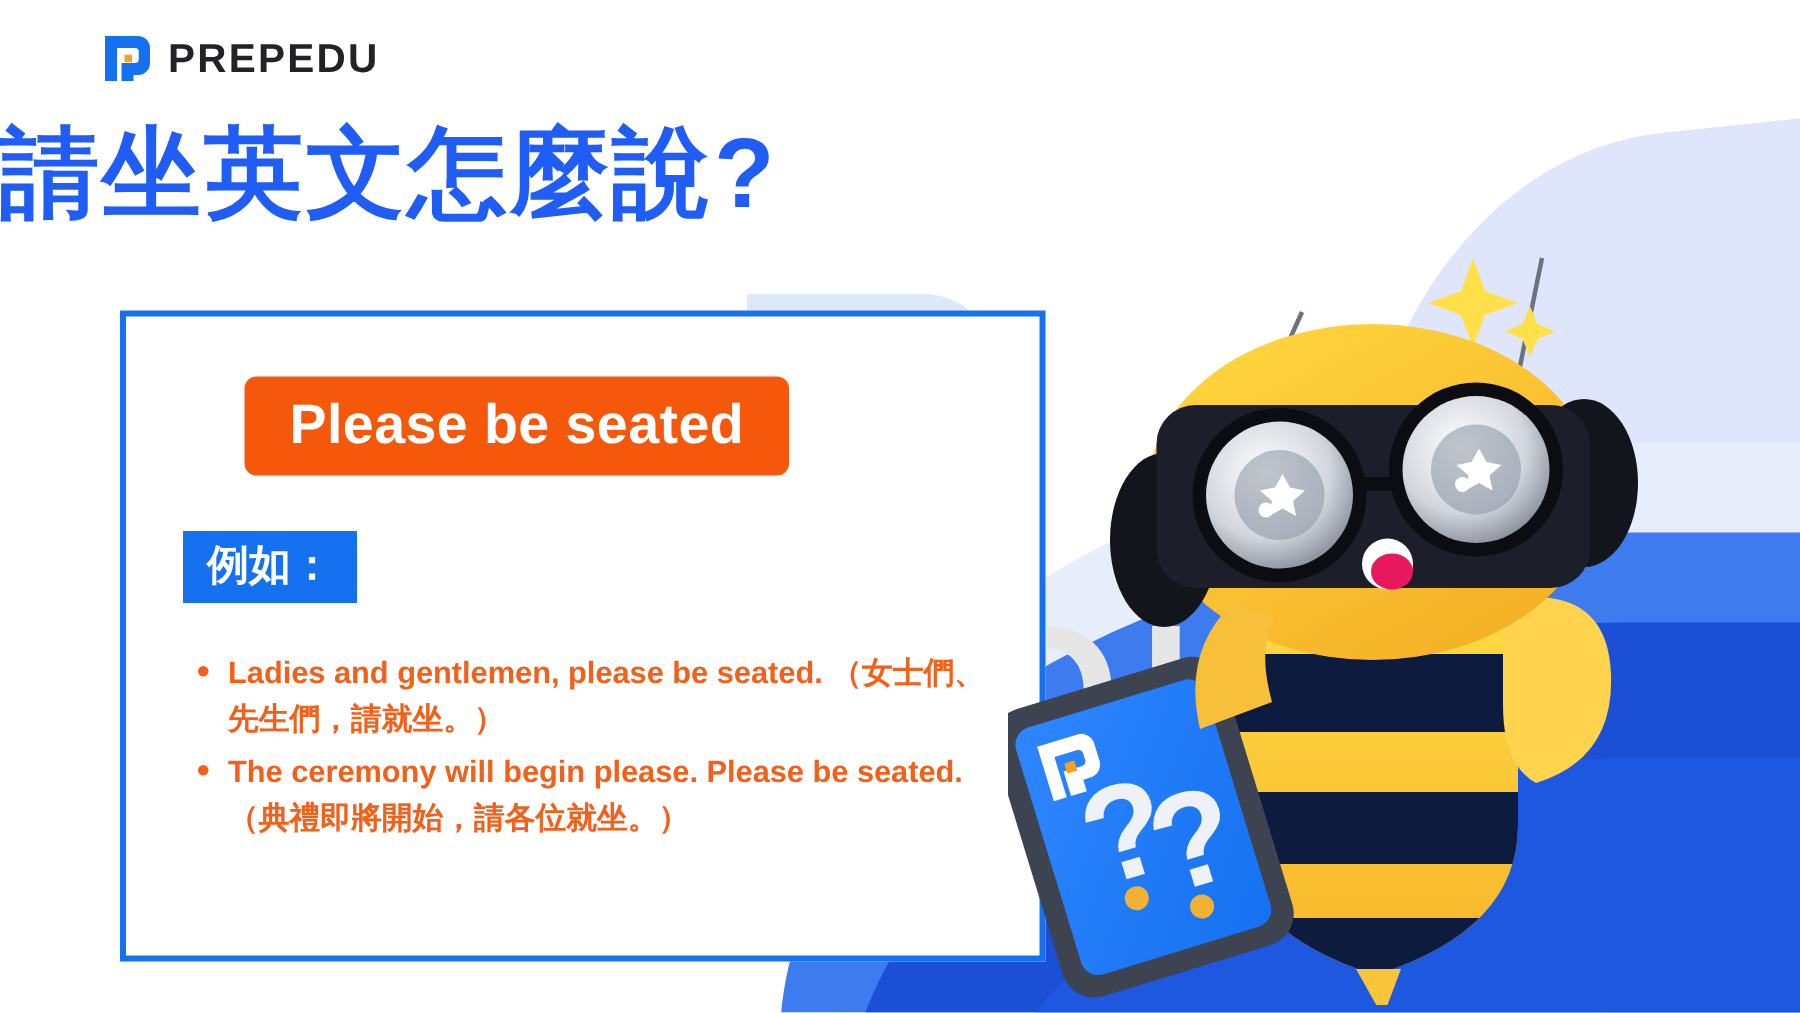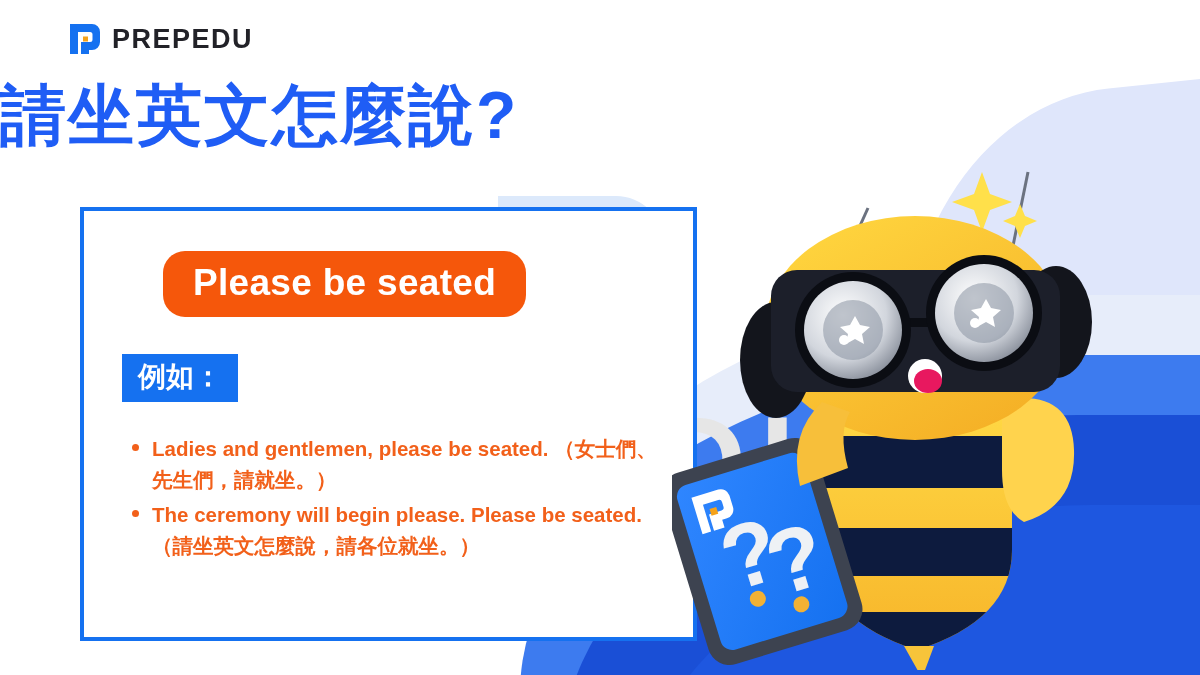--- a/index.html
+++ b/index.html
@@ -114,21 +114,21 @@
 
   .badge-pill {
     position: absolute;
     left: 79px; top: 40px;
     background: #f5570b;
     color: #ffffff;
     font-size: 37px;
     font-weight: 800;
     letter-spacing: 0.3px;
     padding: 13px 30px 16px 30px;
-    border-radius: 22px;
+    border-radius: 8px;
     line-height: 1;
     white-space: nowrap;
     text-align: right;
   }
 
   .badge-example {
     position: absolute;
     left: 38px; top: 143px;
     background: #1571f0;
     color: #ffffff;
@@ -208,21 +208,21 @@
 
     <div class="examples">
       <div class="example-item">
         <span class="dot"></span>
         <span>Ladies and gentlemen, please be seated.</span>
         <span class="zh">（女士們、先生們，請就坐。）</span>
       </div>
       <div class="example-item">
         <span class="dot"></span>
         <span>The ceremony will begin please. Please be seated.</span>
-        <span class="zh">（請坐英文怎麼說，請各位就坐。）</span>
+        <span class="zh">（典禮即將開始，請各位就坐。）</span>
       </div>
     </div>
   </div>
 
   <svg class="mascot" viewBox="0 0 470 520">
     <defs>
       <linearGradient id="bodyY" x1="0" y1="0" x2="0" y2="1">
         <stop offset="0%" stop-color="#ffd945"></stop>
         <stop offset="100%" stop-color="#f7b52a"></stop>
       </linearGradient>

